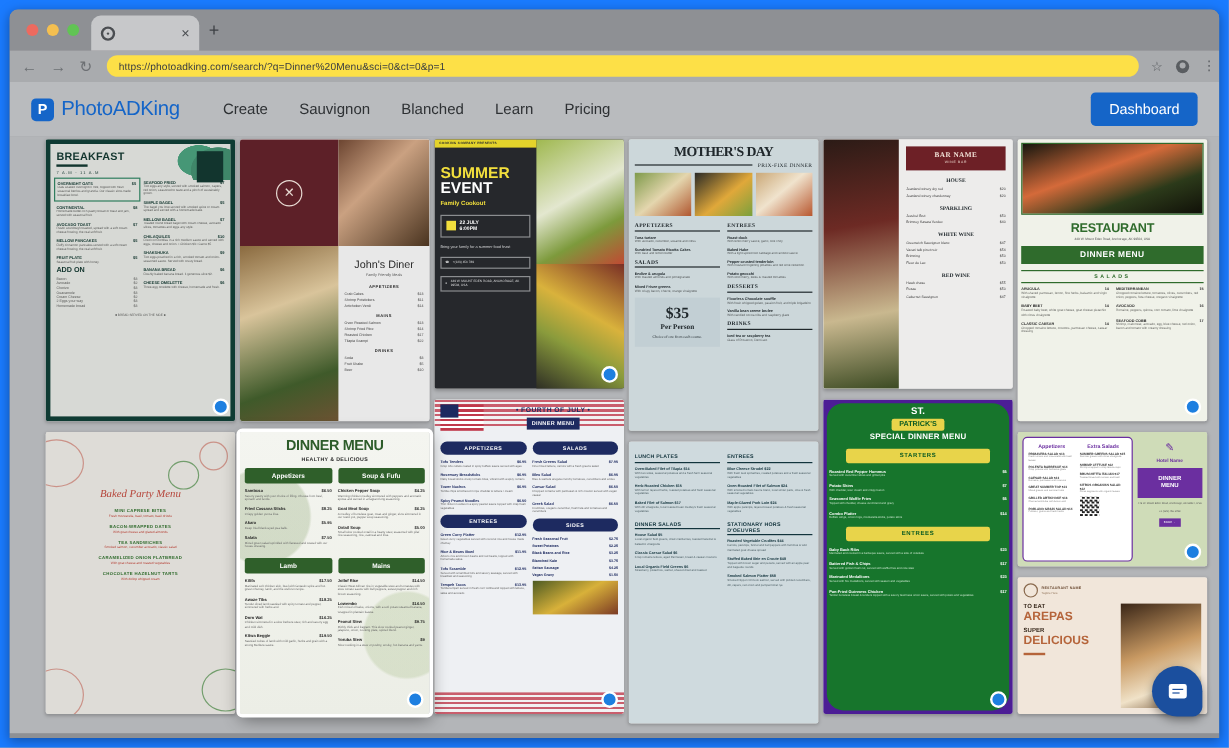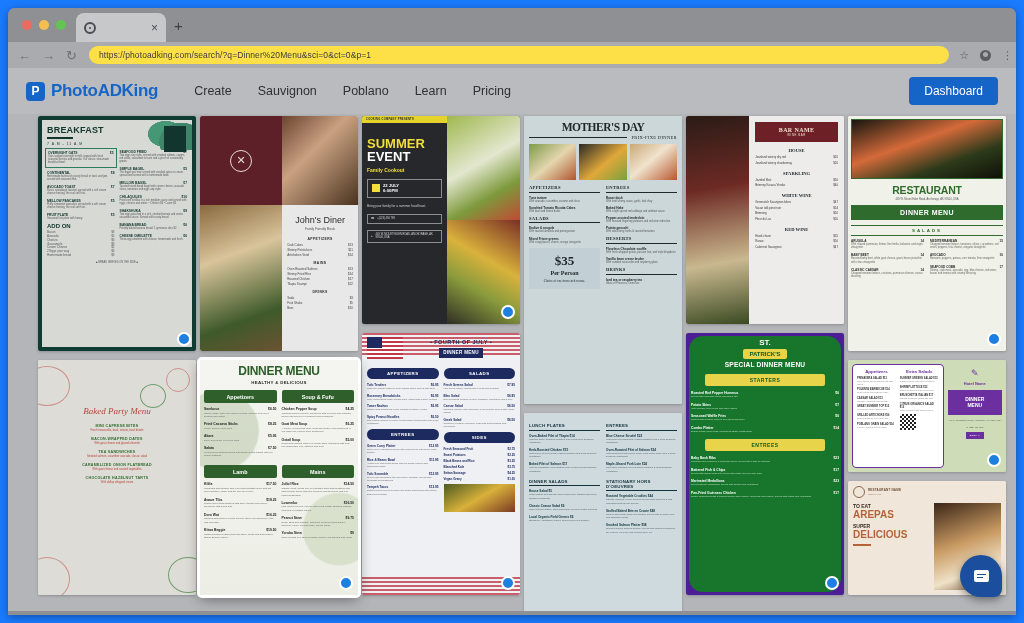--- a/index.html
+++ b/index.html
@@ -49,21 +49,21 @@
 
   
   .siteheader {
     height:46px; background:#b9bbbe; display:flex; align-items:center; padding:0 18px;
   }
   .logo { display:flex; align-items:center; gap:6px; }
   .logo-mark {
     width:19px;height:19px;border-radius:4px;background:#1565c8;
     color:#fff; font-size:12px; font-weight:bold; display:flex;align-items:center;justify-content:center;
   }
-  .logo-text { font-size:17px; font-weight:bold; color:#1565c8; letter-spacing:-.3px; }
+  .logo-text { font-size:17px; font-weight:normal; color:#1565c8; letter-spacing:-.3px; }
   .navlinks { display:flex; gap:26px; margin-left:36px; }
   .navlinks span { font-size:12.5px; color:#2e3134; }
   .dash-btn {
     margin-left:auto; background:#1565c8; color:#fff; font-size:12px;
     padding:7px 15px; border-radius:4px;
   }
 
   
   .pagebody { position:relative; height:497px; background:#b3b5b8; overflow:hidden; }
   .grid {
@@ -337,21 +337,21 @@
   </div>
 
   <div class="siteheader">
     <div class="logo">
       <span class="logo-mark">P</span>
       <span class="logo-text">PhotoADKing</span>
     </div>
     <div class="navlinks">
       <span>Create</span>
       <span>Sauvignon</span>
-      <span>Poblano</span>
+      <span>Blanched</span>
       <span>Learn</span>
       <span>Pricing</span>
     </div>
     <div class="dash-btn">Dashboard</div>
   </div>
 
   <div class="pagebody">
     <div class="grid">
 
       <div class="col">
@@ -881,21 +881,21 @@
                 <div class="fj-ph"></div>
               </div>
             </div>
           </div>
           <div class="badge"></div>
         </div>
       </div>
 
       <div class="col">
 
-        <div class="card" style="height:288px">
+        <div class="card" style="height:243px">
           <div class="mini c-mother">
             <div class="md-t">MOTHER'S DAY</div>
             <div class="md-sub">
                 <span class="md-line"></span>
                 <span>PRIX-FIXE DINNER</span>
               </div>
             <div class="md-ph">
               <i class="md-p1"></i>
               <i class="md-p2"></i>
               <i class="md-p3"></i>

